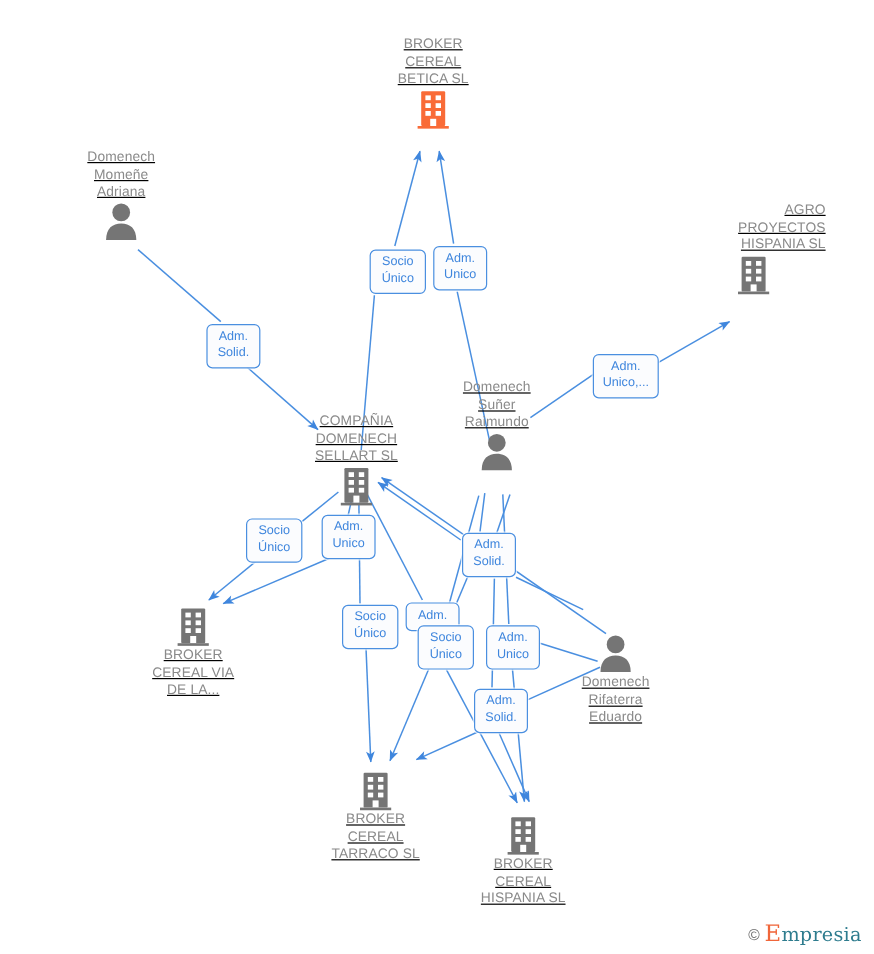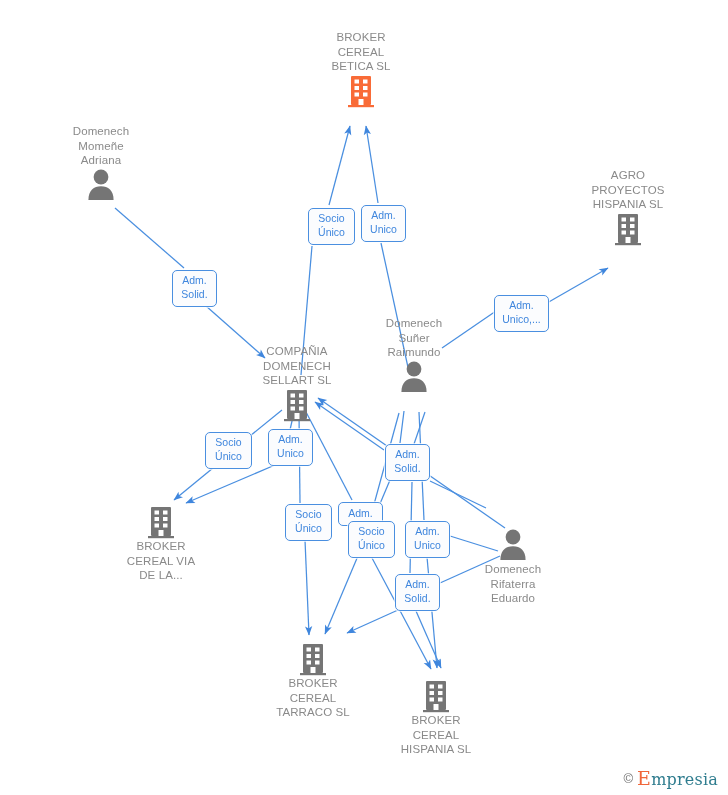--- a/index.html
+++ b/index.html
@@ -12,20 +12,21 @@
   }
   #graph{
     position:absolute;left:0;top:0;width:728px;height:795px;
   }
   .edges{position:absolute;left:0;top:0;width:728px;height:795px;pointer-events:none;}
   .node{
     position:absolute;
     text-align:center;
     width:120px;
     margin-left:-60px;
+    text-decoration:underline;
   }
   .node .nlabel{
     display:block;
     font-size:11.5px;
     line-height:14.5px;
     color:#8a8a8a;
     letter-spacing:.1px;
     white-space:pre-line;
   }
   .node .nicon{
@@ -153,21 +154,21 @@
 Momeñe
 Adriana</span>
     <span class="nicon">
       <svg width="30" height="32" viewBox="0 0 30 32">
           <circle cx="15" cy="9" r="7.4" fill="#757575"></circle>
           <path d="M2.4,32 C2.4,22.2 7.8,18.2 15,18.2 C22.2,18.2 27.6,22.2 27.6,32 Z" fill="#757575"></path>
         </svg>
     </span>
   </div>
 
-  <div class="node above" style="left:628px;top:166px;">
+  <div class="node above" style="left:628px;top:166px;text-align:right;">
     <span class="nlabel">AGRO
 PROYECTOS
 HISPANIA  SL</span>
     <span class="nicon">
       <svg width="28" height="34" viewBox="0 0 28 34">
           <rect x="4" y="2" width="20" height="29" rx="1" fill="#757575"></rect>
           <g fill="#ffffff">
             <rect x="7.5" y="5.5" width="4.5" height="4"></rect>
             <rect x="16" y="5.5" width="4.5" height="4"></rect>
             <rect x="7.5" y="12" width="4.5" height="4"></rect>

